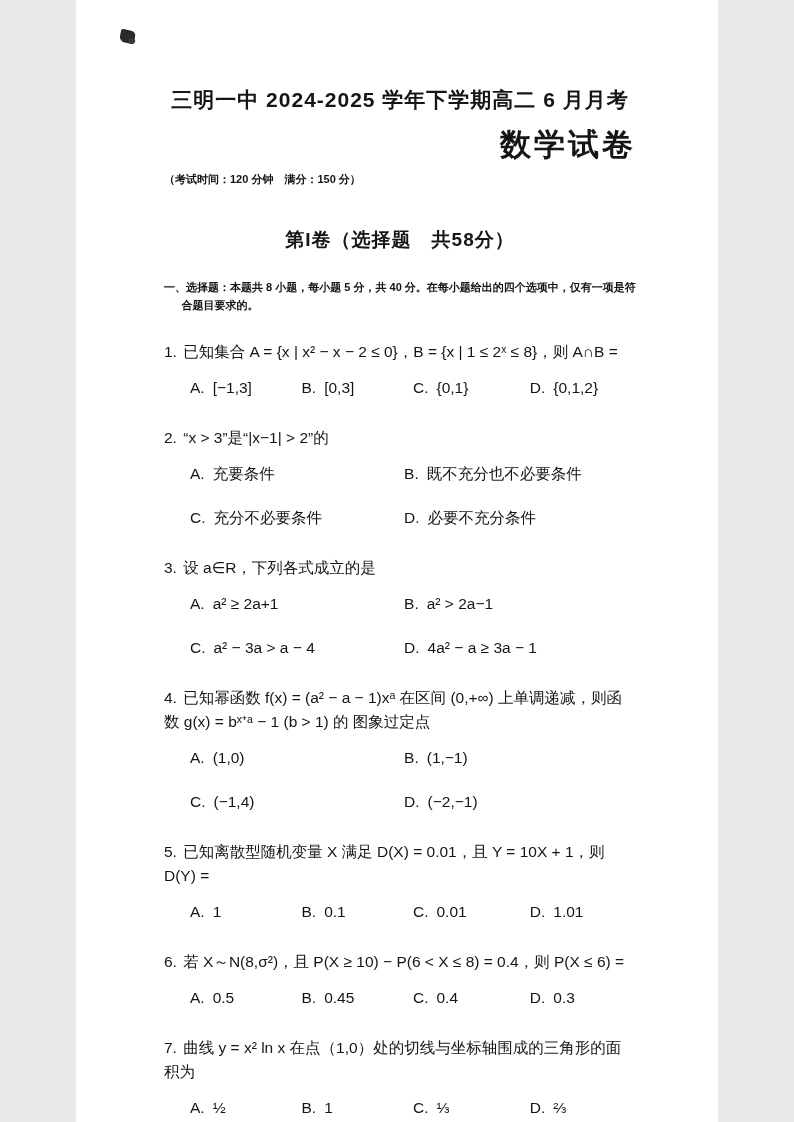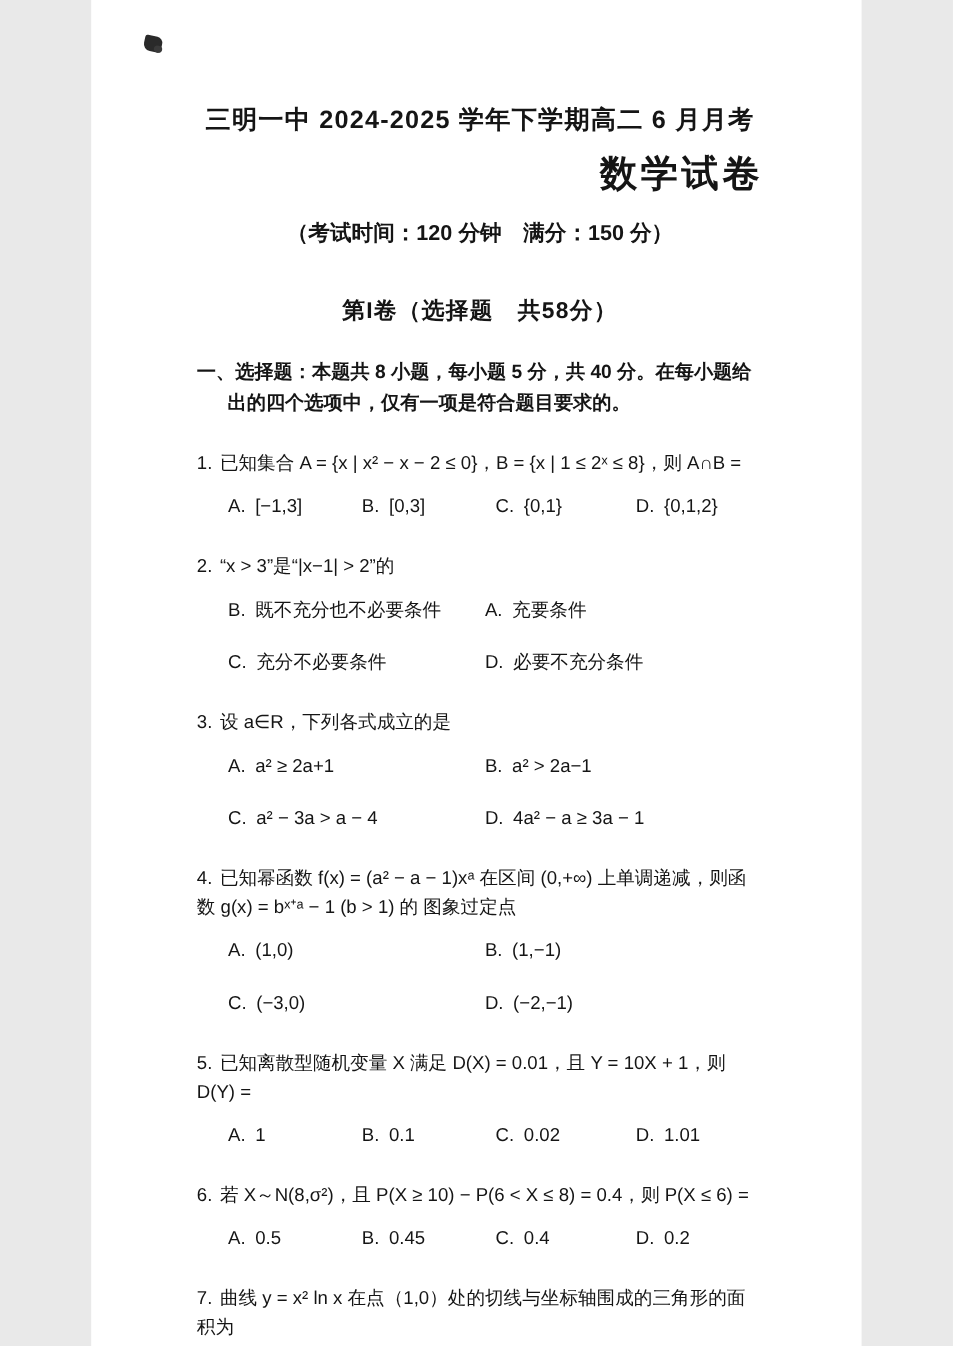--- a/index.html
+++ b/index.html
@@ -37,35 +37,35 @@
     letter-spacing: 1px;
   }
   .paper-title {
     text-align: right;
     font-weight: bold;
     font-size: 31px;
     margin-top: 10px;
     letter-spacing: 3px;
   }
   .exam-meta {
-    text-align: center;
+    text-align: left;
     font-weight: bold;
-    font-size: 18px;
-    margin-top: 16px;
+    font-size: 11px;
+    margin-top: 6px;
   }
   .section-title {
     text-align: center;
     font-weight: bold;
     font-size: 19px;
     margin-top: 40px;
     letter-spacing: 1px;
   }
   .instructions {
     font-weight: bold;
-    font-size: 16px;
+    font-size: 11px;
     line-height: 1.6;
     margin-top: 26px;
     padding-left: 1.6em;
     text-indent: -1.6em;
   }
   .questions { margin-top: 16px; }
   .question {
     font-size: 15.5px;
     line-height: 1.55;
     margin-top: 26px;
@@ -106,60 +106,60 @@
         <div class="opts cols-4">
           <div class="opt"><span class="opt-label">A.</span><span>[−1,3]</span></div>
           <div class="opt"><span class="opt-label">B.</span><span>[0,3]</span></div>
           <div class="opt"><span class="opt-label">C.</span><span>{0,1}</span></div>
           <div class="opt"><span class="opt-label">D.</span><span>{0,1,2}</span></div>
         </div>
       </div>
       <div class="question">
         <div class="stem"><span class="qnum">2. </span><span>“x &gt; 3”是“|x−1| &gt; 2”的</span></div>
         <div class="opts cols-2">
+          <div class="opt"><span class="opt-label">A.</span><span>充要条件</span></div>
           <div class="opt"><span class="opt-label">B.</span><span>既不充分也不必要条件</span></div>
-          <div class="opt"><span class="opt-label">A.</span><span>充要条件</span></div>
           <div class="opt"><span class="opt-label">C.</span><span>充分不必要条件</span></div>
           <div class="opt"><span class="opt-label">D.</span><span>必要不充分条件</span></div>
         </div>
       </div>
       <div class="question">
         <div class="stem"><span class="qnum">3. </span><span>设 a∈R，下列各式成立的是</span></div>
         <div class="opts cols-2">
           <div class="opt"><span class="opt-label">A.</span><span>a² ≥ 2a+1</span></div>
           <div class="opt"><span class="opt-label">B.</span><span>a² &gt; 2a−1</span></div>
           <div class="opt"><span class="opt-label">C.</span><span>a² − 3a &gt; a − 4</span></div>
           <div class="opt"><span class="opt-label">D.</span><span>4a² − a ≥ 3a − 1</span></div>
         </div>
       </div>
       <div class="question">
         <div class="stem"><span class="qnum">4. </span><span>已知幂函数 f(x) = (a² − a − 1)xᵃ 在区间 (0,+∞) 上单调递减，则函数 g(x) = bˣ⁺ᵃ − 1 (b &gt; 1) 的 图象过定点</span></div>
         <div class="opts cols-2">
           <div class="opt"><span class="opt-label">A.</span><span>(1,0)</span></div>
           <div class="opt"><span class="opt-label">B.</span><span>(1,−1)</span></div>
-          <div class="opt"><span class="opt-label">C.</span><span>(−3,0)</span></div>
+          <div class="opt"><span class="opt-label">C.</span><span>(−1,4)</span></div>
           <div class="opt"><span class="opt-label">D.</span><span>(−2,−1)</span></div>
         </div>
       </div>
       <div class="question">
         <div class="stem"><span class="qnum">5. </span><span>已知离散型随机变量 X 满足 D(X) = 0.01，且 Y = 10X + 1，则 D(Y) =</span></div>
         <div class="opts cols-4">
           <div class="opt"><span class="opt-label">A.</span><span>1</span></div>
           <div class="opt"><span class="opt-label">B.</span><span>0.1</span></div>
-          <div class="opt"><span class="opt-label">C.</span><span>0.02</span></div>
+          <div class="opt"><span class="opt-label">C.</span><span>0.01</span></div>
           <div class="opt"><span class="opt-label">D.</span><span>1.01</span></div>
         </div>
       </div>
       <div class="question">
         <div class="stem"><span class="qnum">6. </span><span>若 X～N(8,σ²)，且 P(X ≥ 10) − P(6 &lt; X ≤ 8) = 0.4，则 P(X ≤ 6) =</span></div>
         <div class="opts cols-4">
           <div class="opt"><span class="opt-label">A.</span><span>0.5</span></div>
           <div class="opt"><span class="opt-label">B.</span><span>0.45</span></div>
           <div class="opt"><span class="opt-label">C.</span><span>0.4</span></div>
-          <div class="opt"><span class="opt-label">D.</span><span>0.2</span></div>
+          <div class="opt"><span class="opt-label">D.</span><span>0.3</span></div>
         </div>
       </div>
       <div class="question">
         <div class="stem"><span class="qnum">7. </span><span>曲线 y = x² ln x 在点（1,0）处的切线与坐标轴围成的三角形的面积为</span></div>
         <div class="opts cols-4">
           <div class="opt"><span class="opt-label">A.</span><span>½</span></div>
           <div class="opt"><span class="opt-label">B.</span><span>1</span></div>
           <div class="opt"><span class="opt-label">C.</span><span>⅓</span></div>
           <div class="opt"><span class="opt-label">D.</span><span>⅔</span></div>
         </div>

